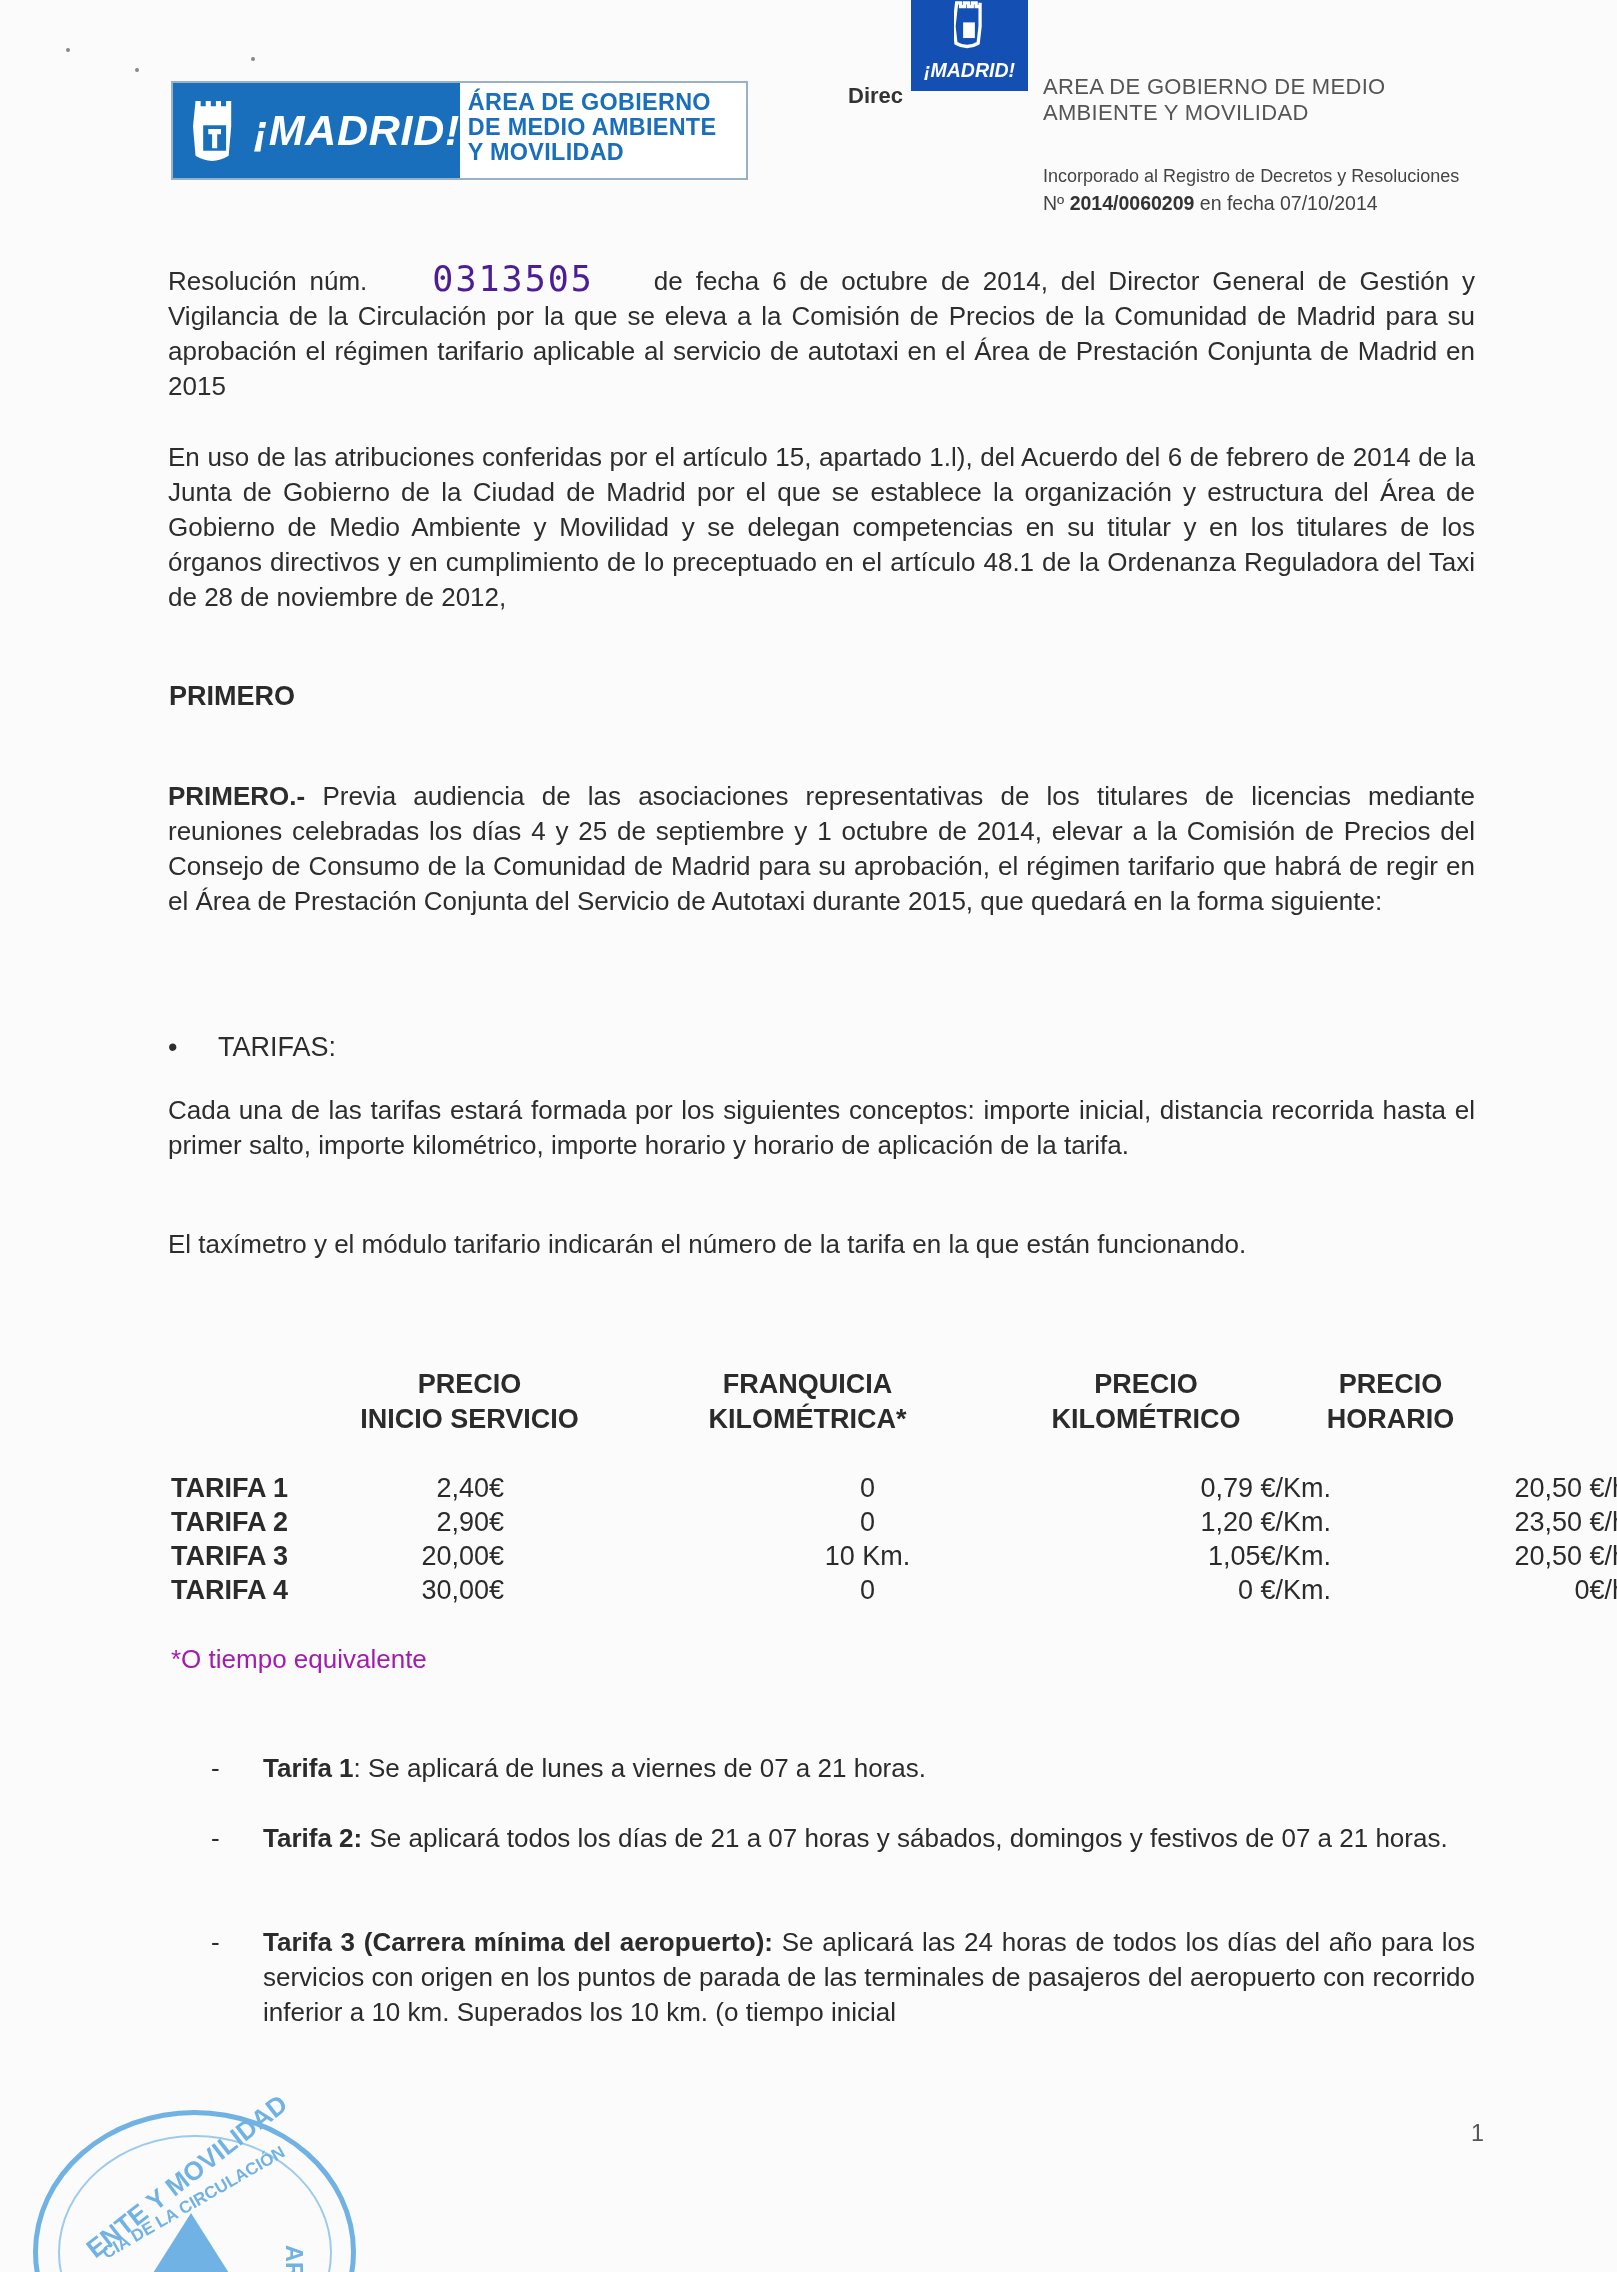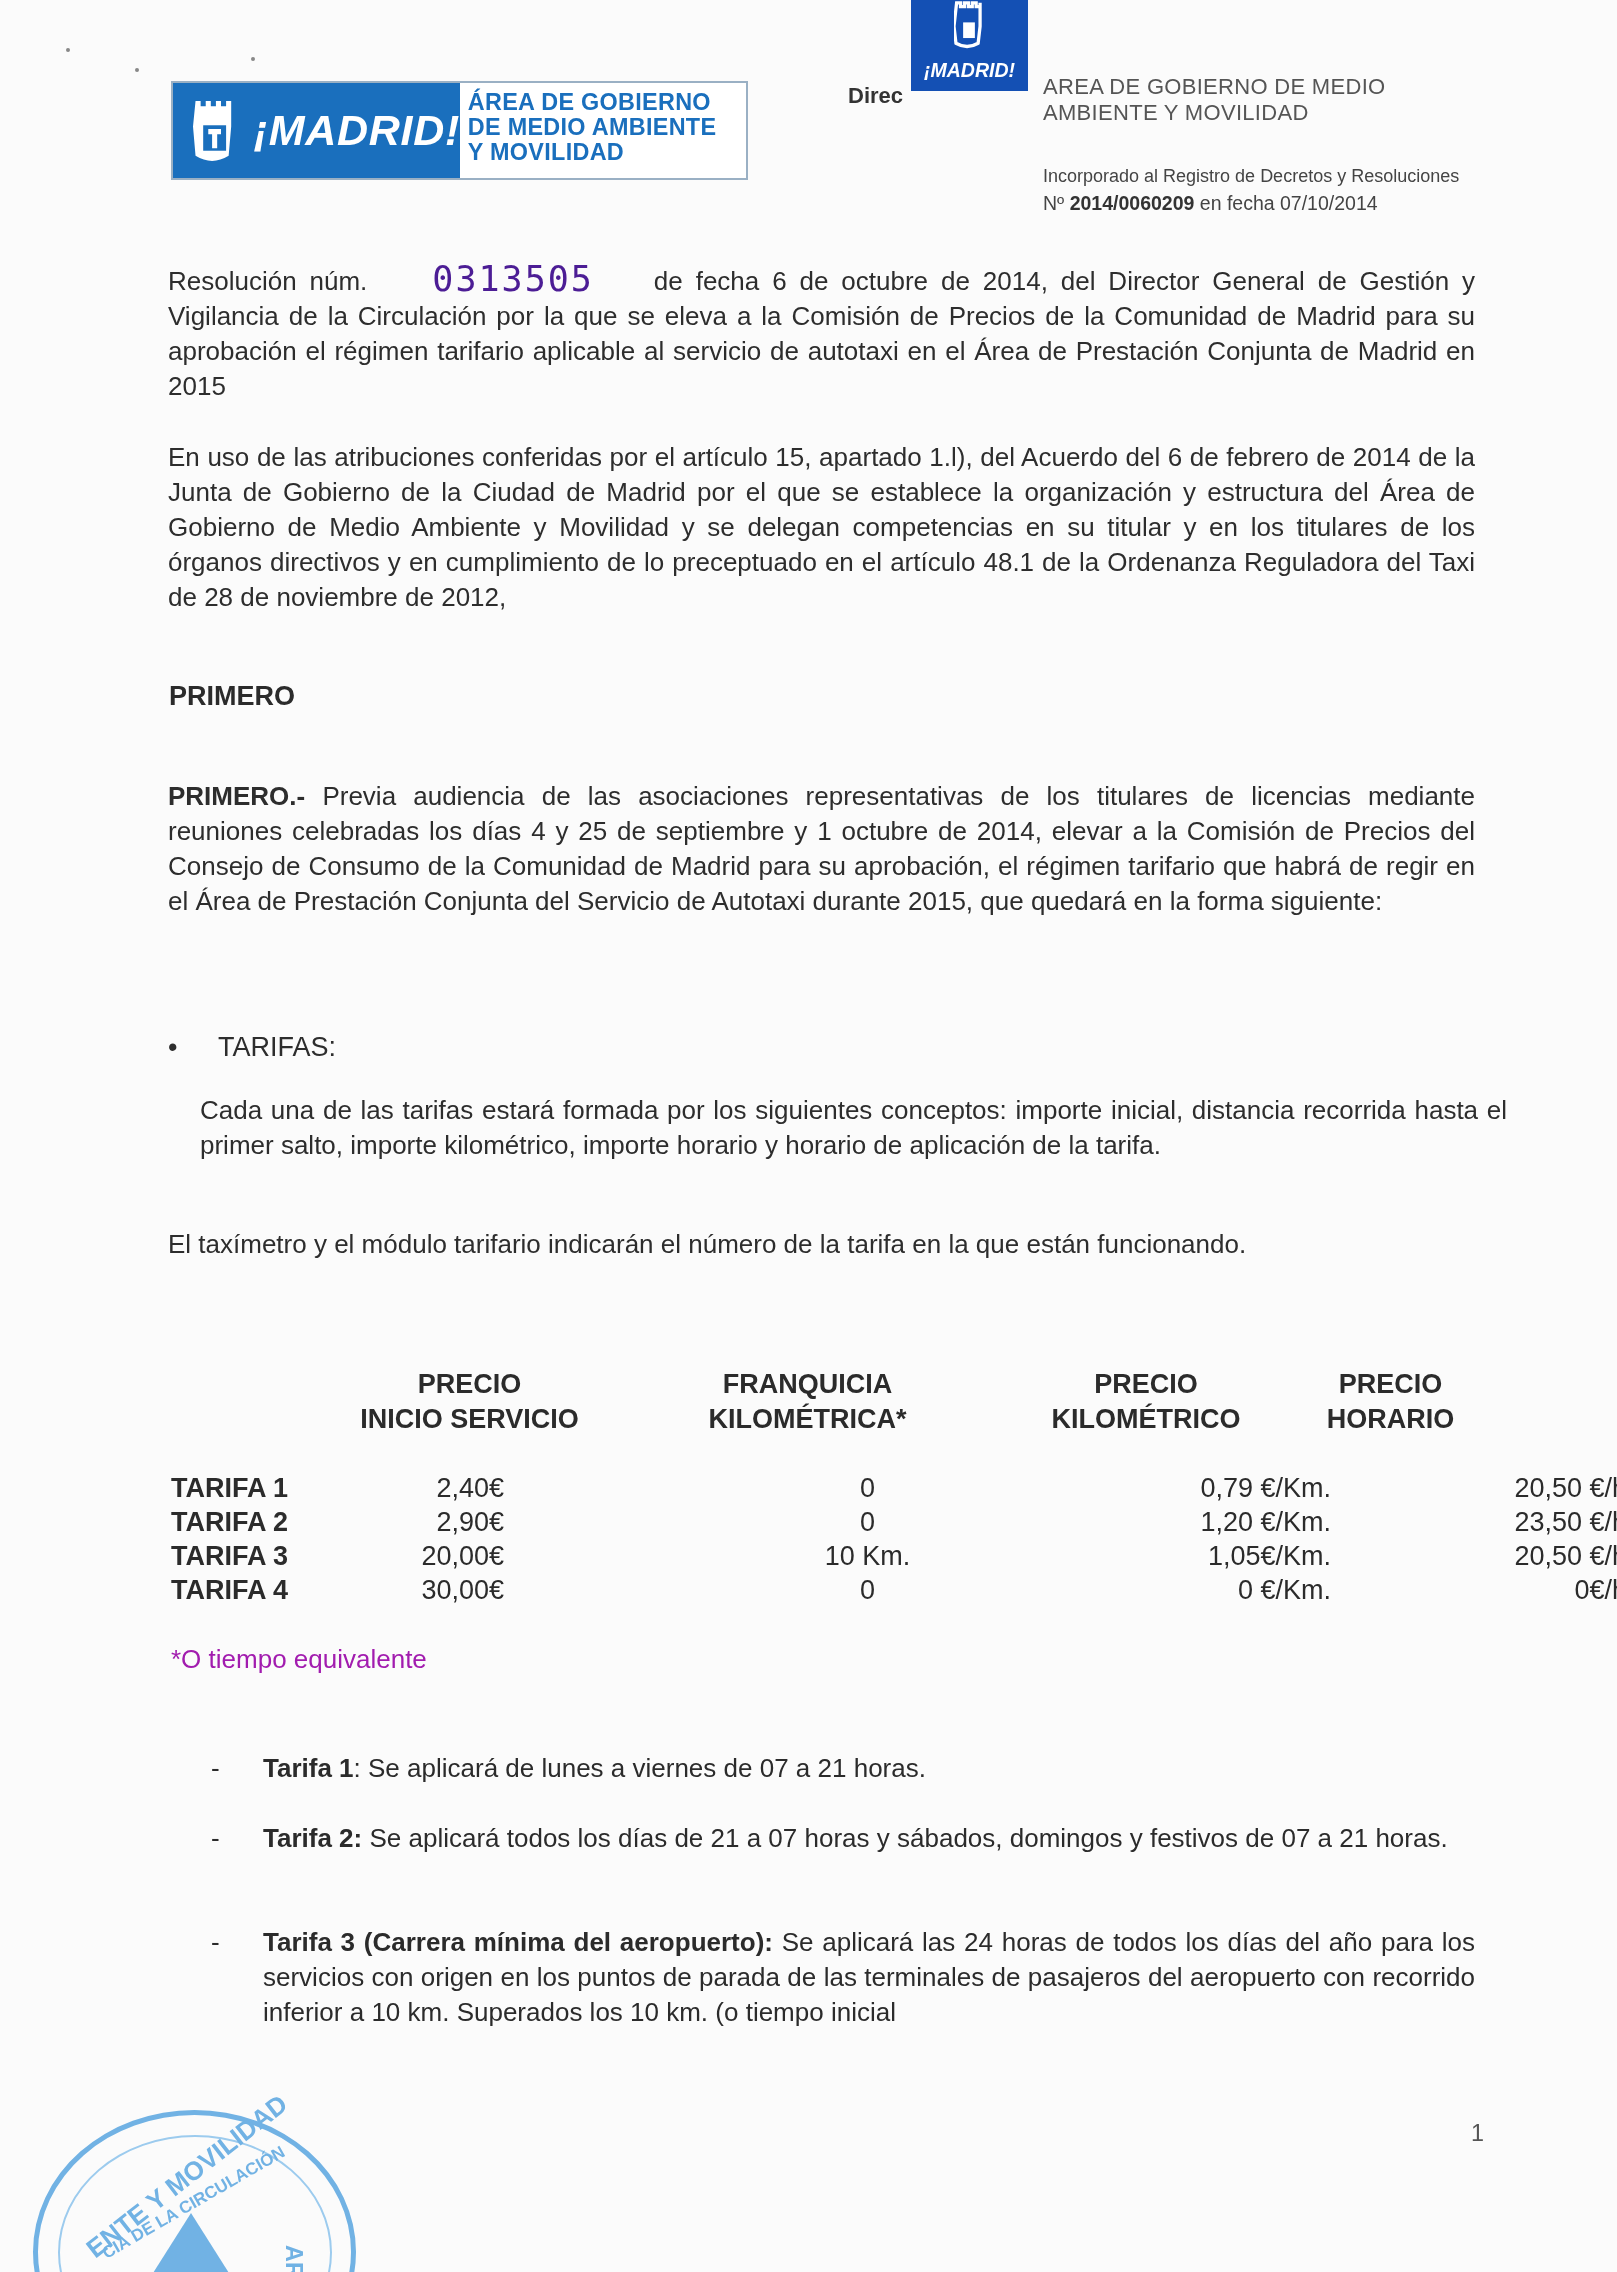--- a/index.html
+++ b/index.html
@@ -153,21 +153,21 @@
 
 <div class="abs para" style="top:779px;">
   <span class="bold">PRIMERO.-</span>
   <span>Previa audiencia de las asociaciones representativas de los titulares de licencias mediante reuniones celebradas los días 4 y 25 de septiembre y 1 octubre de 2014, elevar a la Comisión de Precios del Consejo de Consumo de la Comunidad de Madrid para su aprobación, el régimen tarifario que habrá de regir en el Área de Prestación Conjunta del Servicio de Autotaxi durante 2015, que quedará en la forma siguiente:</span>
 </div>
 
 <div class="abs bullet-line" style="top:1032px;">
   <span class="dot">•</span><span>TARIFAS:</span>
 </div>
 
-<div class="abs para" style="top:1093px;margin-left:32px;">Cada una de las tarifas estará formada por los siguientes conceptos: importe inicial, distancia recorrida hasta el primer salto, importe kilométrico, importe horario y horario de aplicación de la tarifa.</div>
+<div class="abs para" style="top:1093px;">Cada una de las tarifas estará formada por los siguientes conceptos: importe inicial, distancia recorrida hasta el primer salto, importe kilométrico, importe horario y horario de aplicación de la tarifa.</div>
 <div class="abs para" style="top:1227px;">El taxímetro y el módulo tarifario indicarán el número de la tarifa en la que están funcionando.</div>
 
 <div class="abs thead" style="left:326px;top:1367px;width:287px;">
   <div>PRECIO</div>
   <div>INICIO SERVICIO</div>
 </div>
 <div class="abs thead" style="left:677px;top:1367px;width:261px;">
   <div>FRANQUICIA</div>
   <div>KILOMÉTRICA*</div>
 </div>

